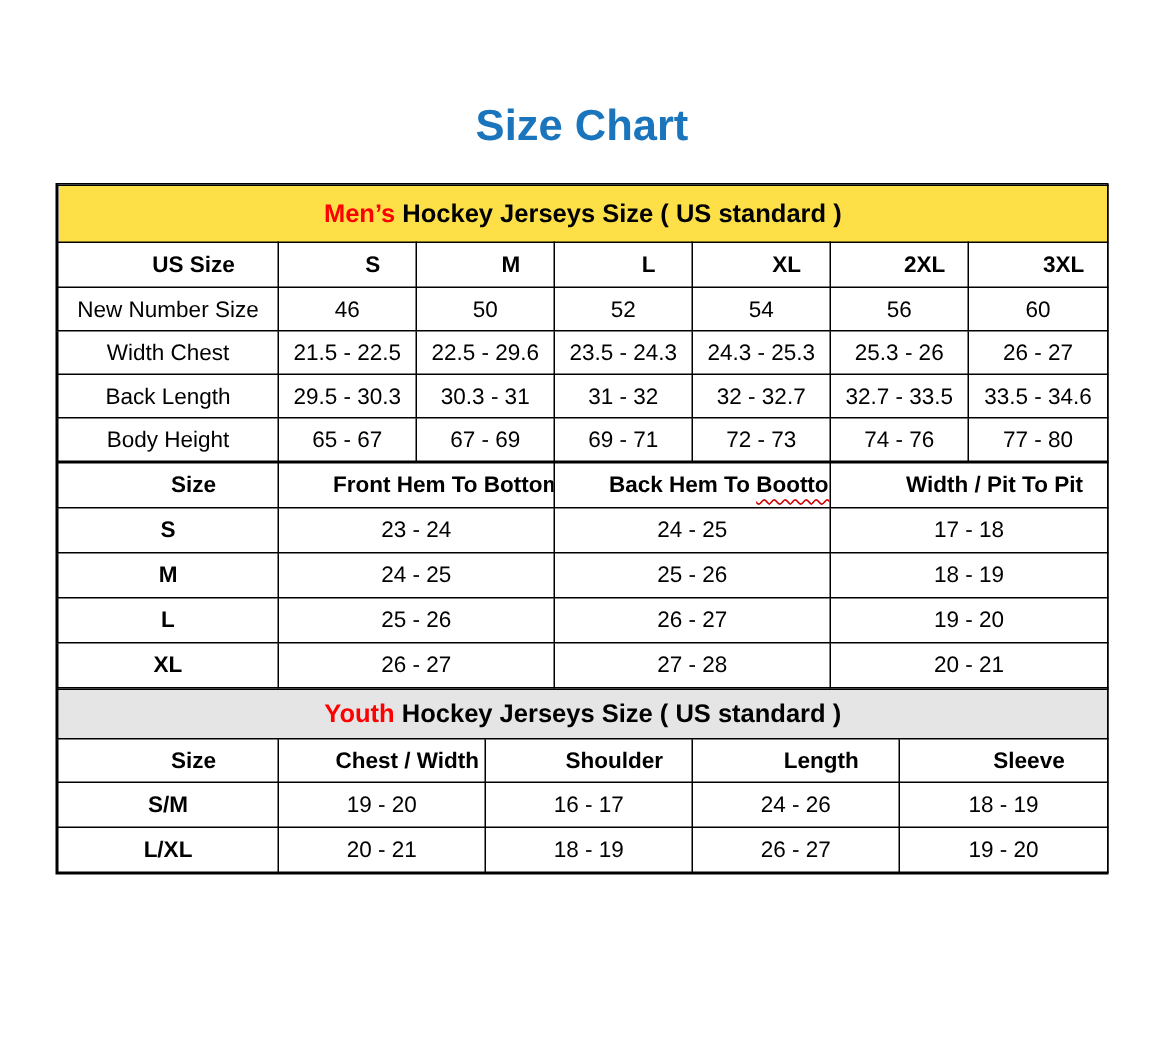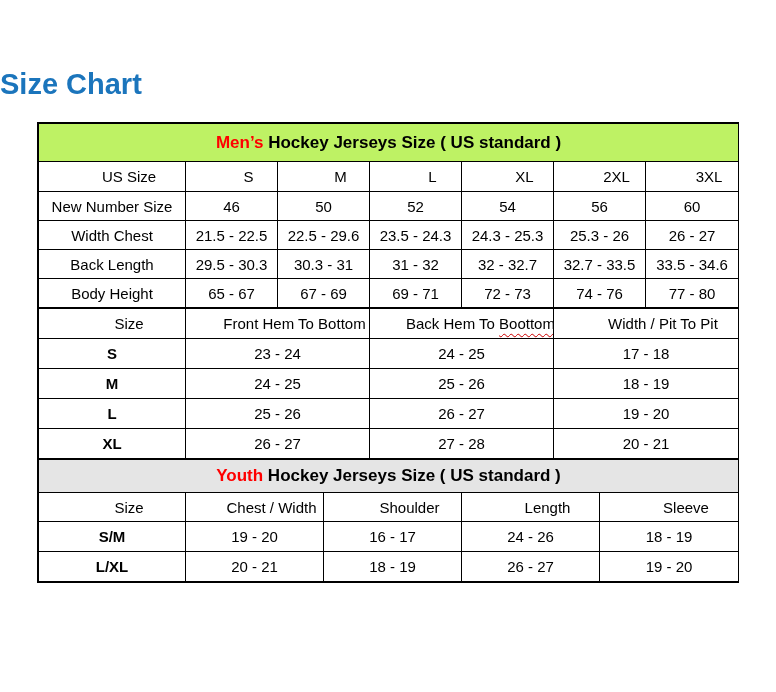--- a/index.html
+++ b/index.html
@@ -7,21 +7,21 @@
     width: 776px; height: 692px;
     background: #ffffff;
     font-family: "Liberation Sans", "DejaVu Sans", sans-serif;
     overflow: hidden;
   }
   .page { position: relative; width: 776px; height: 692px; }
 
   .title {
     position: absolute;
     top: 68px; left: 0; width: 776px;
-    text-align: left;
+    text-align: center;
     font-size: 29px;
     font-weight: bold;
     letter-spacing: 0px;
   }
 
   .chart-wrap {
     position: absolute;
     top: 122px; left: 37px;
     width: 700px;
     border: 1px solid #000;
@@ -43,21 +43,21 @@
     white-space: nowrap;
   }
 
   td.band-cell {
     background: #FFFF00;
     font-weight: bold;
     font-size: 17px;
   }
   .band-red {  }
 
-  td.hdr { font-weight: normal; padding-left: 36px; }
+  td.hdr { font-weight: bold; padding-left: 36px; }
   td.label-bold { font-weight: bold; }
   td.label-plain { font-weight: normal; }
 
   
   table[data-section="mens"]   tr.band-row   td { height: 37px; }
   table[data-section="mens"]   tr.header-row td { height: 29px; }
   table[data-section="mens"]   tr.data-row   td { height: 28px; }
 
   table[data-section="womens"] tr.band-row   td { height: 37px; }
   table[data-section="womens"] tr.header-row td { height: 29px; }
@@ -90,21 +90,21 @@
         <col style="width:147px">
           <col style="width:92px">
           <col style="width:92px">
         <col style="width:92px">
           <col style="width:92px">
           <col style="width:92px">
           <col style="width:93px">
       </colgroup>
       <tbody>
           <tr class="band-row">
-            <td colspan="7" class="band-cell" style="background: #bef264; margin-top: 33px;"><span class="band-red" style="color: rgb(255, 0, 0);">Men’s</span><span> Hockey Jerseys Size ( US standard )</span></td>
+            <td colspan="7" class="band-cell" style="background: #fde047; margin-top: 33px;"><span class="band-red" style="color: rgb(255, 0, 0);">Men’s</span><span> Hockey Jerseys Size ( US standard )</span></td>
           </tr>
           <tr class="header-row">
             <td class="hdr">US Size</td>
             <td class="hdr">S</td>
             <td class="hdr">M</td>
             <td class="hdr">L</td>
             <td class="hdr">XL</td>
             <td class="hdr">2XL</td>
             <td class="hdr">3XL</td>
           </tr>

